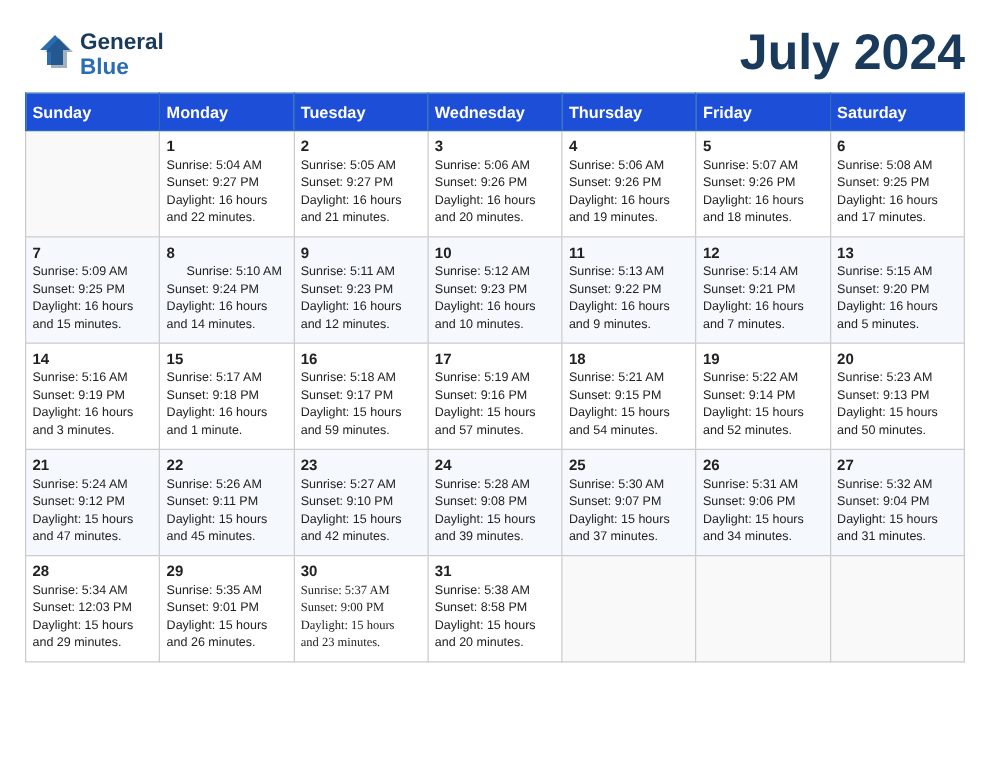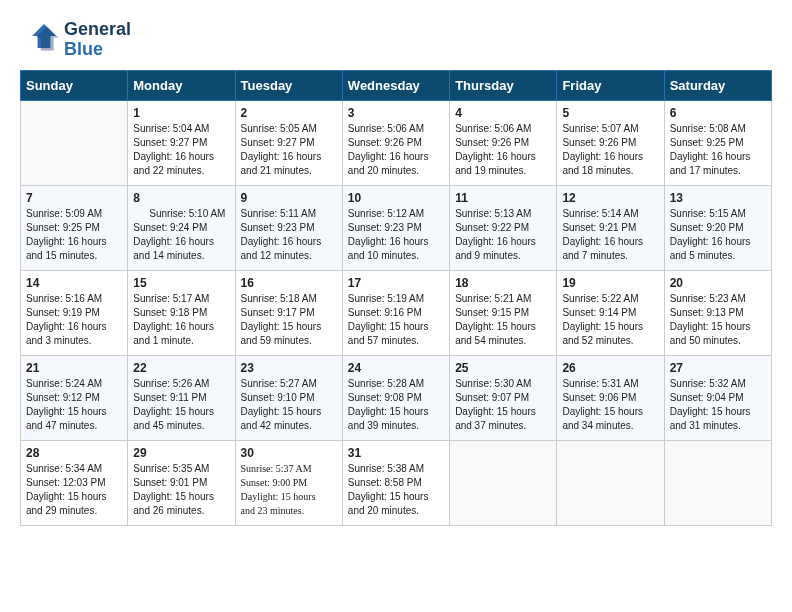--- a/index.html
+++ b/index.html
@@ -6,23 +6,22 @@
     body {
       font-family: Arial, sans-serif;
       background: #fff;
       width: 792px;
       min-height: 612px;
       padding: 20px;
     }
     .header {
       display: flex;
       justify-content: space-between;
-      align-items: flex-start;
+      align-items: flex-end;
       margin-bottom: 10px;
-      flex-direction: column;
     }
     .logo {
       display: flex;
       align-items: center;
       gap: 4px;
     }
     .logo-text {
       display: flex;
       flex-direction: column;
       font-size: 18px;
@@ -46,21 +45,21 @@
     .location {
       font-size: 16px;
       color: #333;
     }
     table {
       width: 100%;
       border-collapse: collapse;
       border: 1px solid #ccc;
     }
     thead tr th {
-      background: #0c4a6e;
+      background: #1d4ed8;
       color: #fff;
       font-size: 13px;
       font-weight: bold;
       padding: 7px 5px;
       text-align: left;
       border: 1px solid #2a6db5;
     }
     tbody tr td {
       vertical-align: top;
       padding: 5px 5px;
@@ -100,20 +99,21 @@
     <svg class="logo-icon" viewBox="0 0 50 50" width="50" height="50">
       <polygon points="30,5 45,20 38,20 38,35 22,35 22,20 15,20" fill="#2a6db5"></polygon>
       <polygon points="34,8 48,22 42,22 42,38 26,38 26,22 20,22" fill="#1a3a5c" opacity="0.4"></polygon>
     </svg>
     <div class="logo-text">
       <span>General</span>
       <span style="color:#2a6db5;">Blue</span>
     </div>
   </div>
   <div class="title-block">
+    <div class="month-title">July 2024</div>
   </div>
 </div>
 
 <table>
   <thead>
     <tr>
     <th>Sunday</th>
         <th>Monday</th>
         <th>Tuesday</th>
         <th>Wednesday</th>

